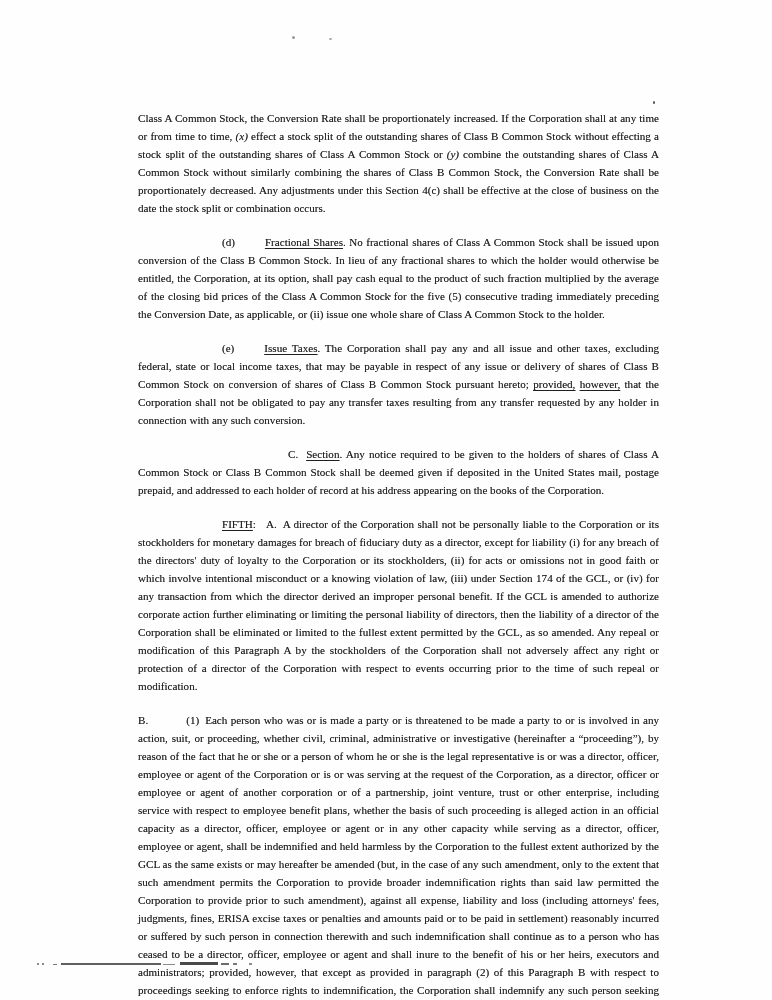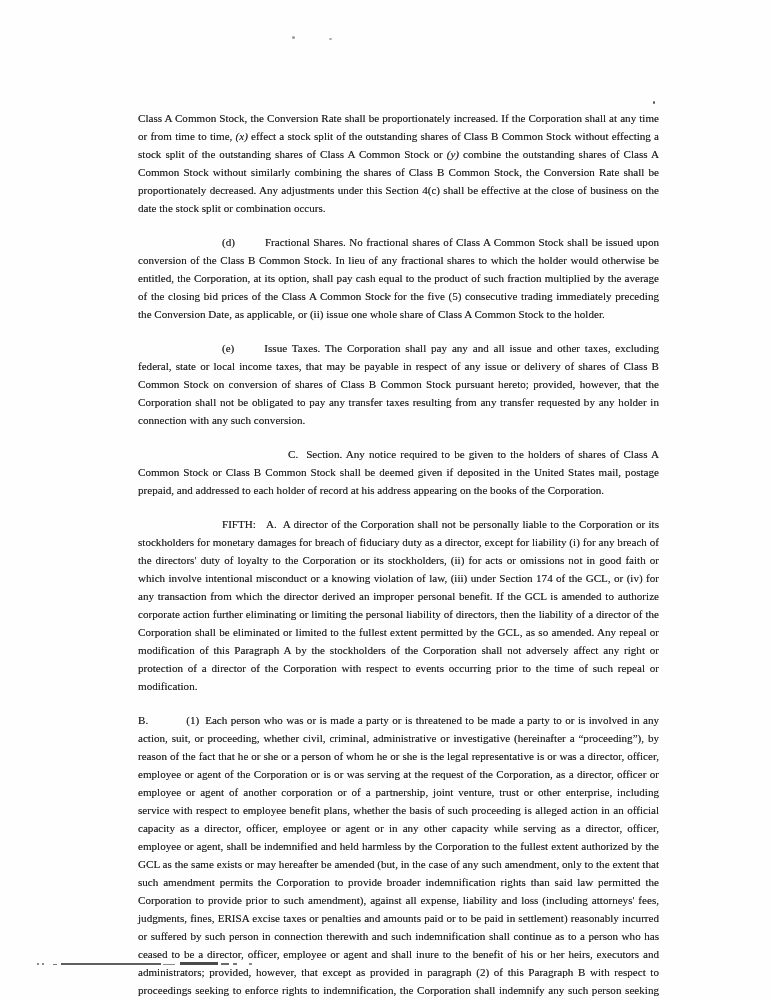--- a/index.html
+++ b/index.html
@@ -9,21 +9,21 @@
     font-family:"Liberation Serif", serif; color:#1f1f1f;
   }
   .doc-text {
     position:absolute; left:138px; top:109px; width:521px;
     font-size:11.1px; line-height:18px; text-align:justify;
     text-shadow:0 0 0.35px rgba(0,0,0,0.5);
   }
   .doc-text p { margin:0 0 16px 0; }
   .ind84  { text-indent:84px; }
   .ind150 { text-indent:150px; }
-  .u { text-underline-offset:1.5px; }
+  .u { text-decoration:underline; text-underline-offset:1.5px; }
   .i { font-style:italic; }
   .gap38 { display:inline-block; width:38px; }
   .gap30 { display:inline-block; width:30px; }
   .gap10 { display:inline-block; width:10px; }
   .gap8  { display:inline-block; width:8px; }
   .gap6  { display:inline-block; width:6px; }
   .speck { position:absolute; border-radius:50%; }
   .mark  { position:absolute; }
   
   .sp1 { left:292px; top:36px;  width:3px; height:3px; background:#9a9a9a; }

